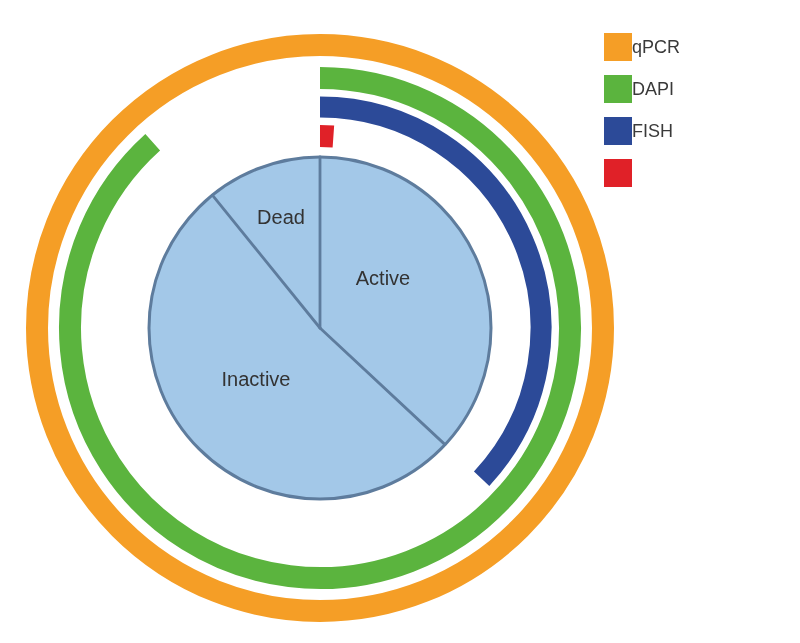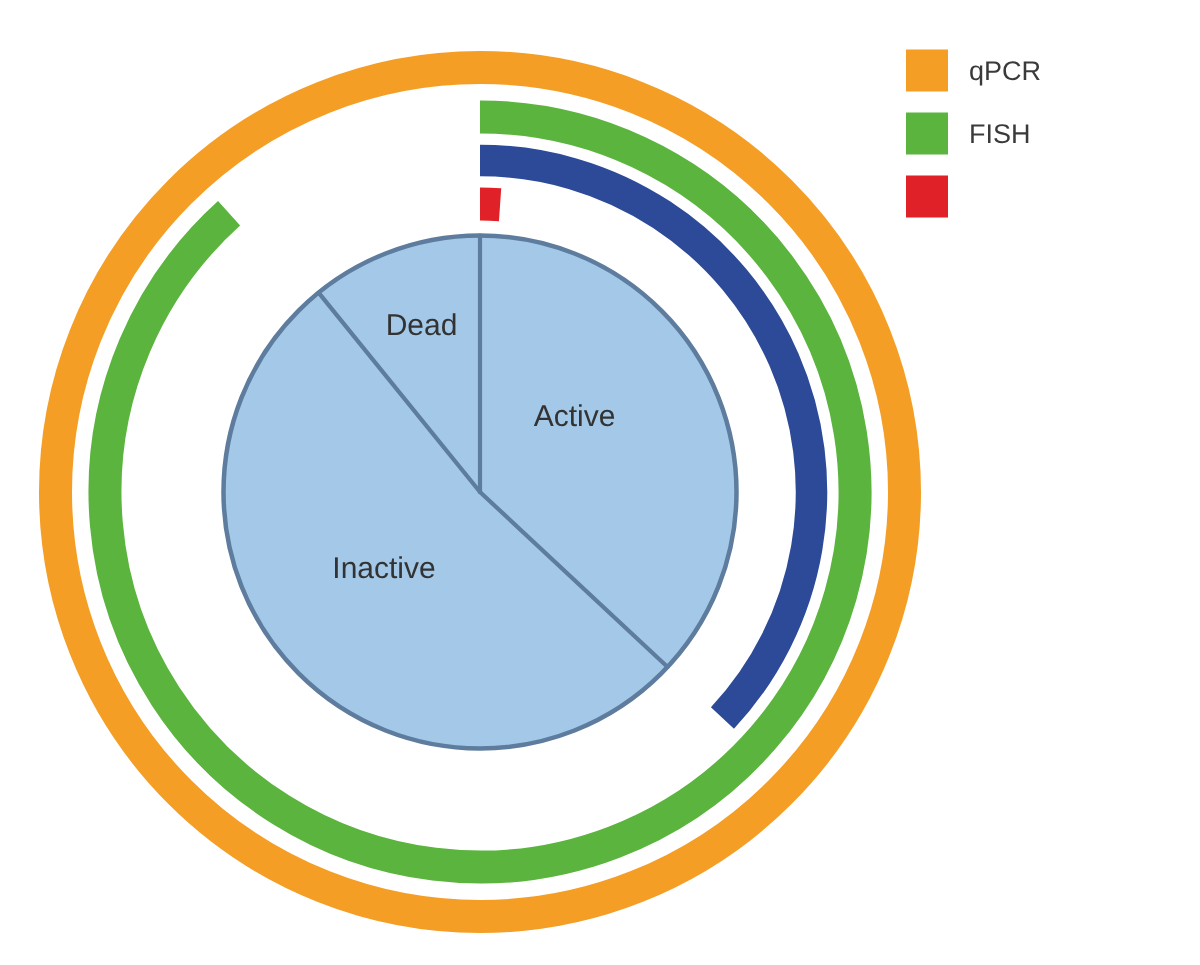--- a/index.html
+++ b/index.html
@@ -29,21 +29,20 @@
     position: absolute;
     left: 604px;
     top: 33px;
     display: flex;
     flex-direction: column;
     gap: 14px;
   }
   .legend-item {
     display: flex;
     align-items: flex-start;
-    gap: 14px;
     height: 28px;
   }
   .swatch {
     width: 28px;
     height: 28px;
     flex: 0 0 28px;
   }
   .legend-label {
     font-size: 18px;
     color: #3a3a3a;
@@ -69,19 +68,23 @@
       <text x="281" y="217" text-anchor="middle" dominant-baseline="central" class="pie-label">Dead</text>
     </svg>
 
   <div class="legend">
     <div class="legend-item">
       <span class="swatch" style="background-color: rgb(245, 158, 38);"></span>
       <span class="legend-label">qPCR</span>
     </div>
     <div class="legend-item">
       <span class="swatch" style="background-color: rgb(91, 180, 62);"></span>
+      <span class="legend-label">DAPI</span>
+    </div>
+    <div class="legend-item">
+      <span class="swatch" style="background-color: rgb(44, 74, 152);"></span>
       <span class="legend-label">FISH</span>
     </div>
     <div class="legend-item">
       <span class="swatch" style="background-color: rgb(224, 33, 40);"></span>
     </div>
   </div>
 </div>
 
 </body></html>

